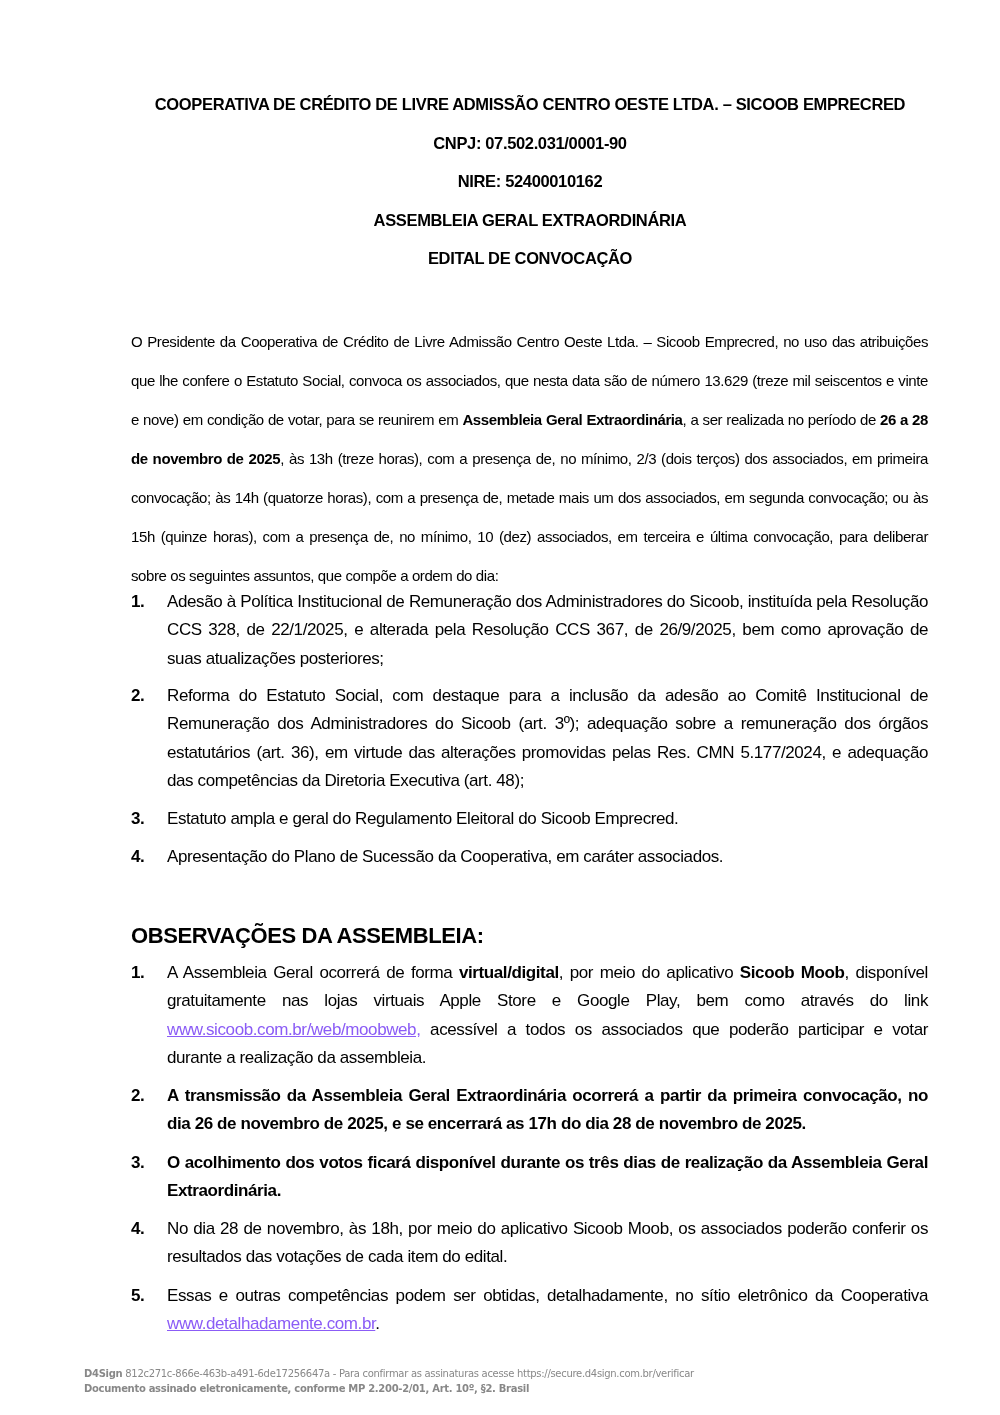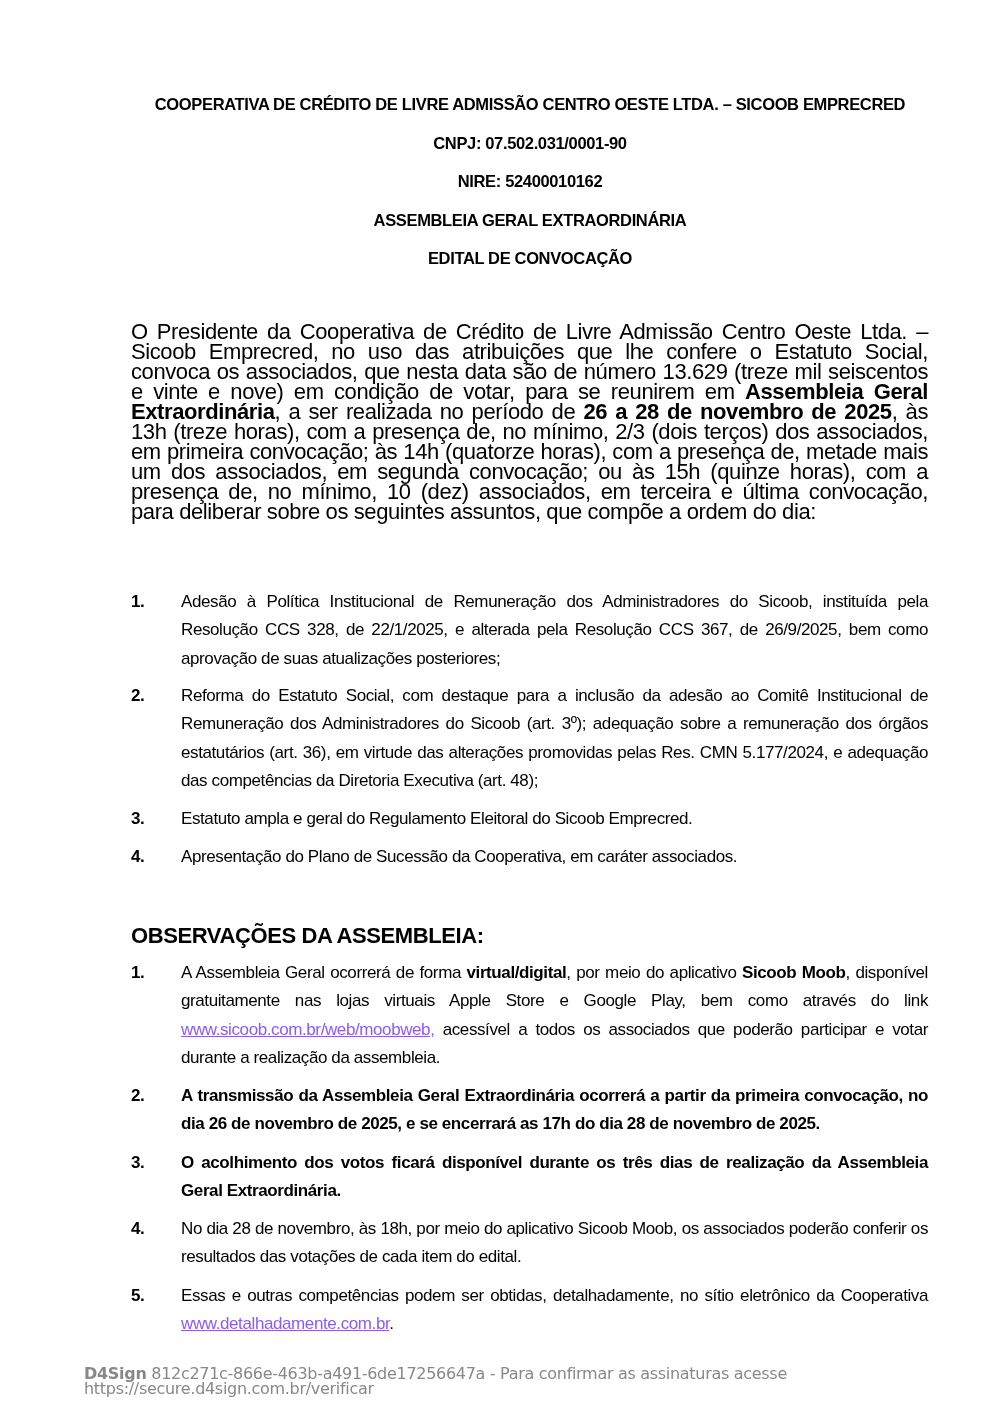--- a/index.html
+++ b/index.html
@@ -7,44 +7,44 @@
       width: 1000px; height: 1415px; position: relative; overflow: hidden;
       font-family: "Liberation Sans", sans-serif; color: #000;
     }
     .page { position: absolute; left: 0; top: 0; width: 1000px; height: 1331px; }
     .hdr {
       position: absolute; left: 0; width: 1060px; text-align: center;
       font-weight: bold; font-size: 16.5px; letter-spacing: -0.35px;
     }
     .body-text {
       position: absolute; left: 131px; width: 797px;
-      font-size: 22px; line-height: 20px; text-align: justify;
+      font-size: 15px; line-height: 39px; text-align: justify;
       letter-spacing: -0.4px;
     }
     .item {
       position: absolute; left: 131px; width: 797px;
       font-size: 17px; line-height: 28.3px; letter-spacing: -0.4px;
     }
     .item .num {
       position: absolute; left: 0; top: 0; font-weight: bold; width: 30px;
     }
     .item .txt {
-      margin-left: 50px; text-align: justify; display: block;
+      margin-left: 36px; text-align: justify; display: block;
     }
     .b { font-weight: bold; }
     .bold-all .txt { font-weight: bold; }
     a.link { color: #8b5cf6; text-decoration: underline; }
     .section-title {
       position: absolute; left: 131px; top: 923px;
       font-weight: bold; font-size: 22px; letter-spacing: -0.4px;
     }
     .footer {
       position: absolute; left: 84px; top: 1366px;
       font-family: "DejaVu Sans", sans-serif;
-      font-size: 16px; color: #888888; line-height: 15px; letter-spacing: -0.3px;
+      font-size: 10px; color: #888888; line-height: 15px; letter-spacing: -0.3px;
     }
     .footer .fb { font-weight: bold; }
   </style>
 </head>
 <body>
 
 <div class="page">
 
   <div class="hdr" style="top:95px;">COOPERATIVA DE CRÉDITO DE LIVRE ADMISSÃO CENTRO OESTE LTDA. – SICOOB EMPRECRED</div>
   <div class="hdr" style="top:134px;">CNPJ: 07.502.031/0001-90</div>
@@ -95,15 +95,16 @@
     <span class="txt">No dia 28 de novembro, às 18h, por meio do aplicativo Sicoob Moob, os associados poderão conferir os resultados das votações de cada item do edital.</span>
   </div>
 
   <div class="item" style="top:1282px;">
     <span class="num">5.</span>
     <span class="txt"><span>Essas e outras competências podem ser obtidas, detalhadamente, no sítio eletrônico da Cooperativa </span><a class="link">www.detalhadamente.com.br</a><span>.</span></span>
   </div>
 
   <div class="footer">
     <div><span class="fb">D4Sign</span><span> 812c271c-866e-463b-a491-6de17256647a - Para confirmar as assinaturas acesse https://secure.d4sign.com.br/verificar</span></div>
+    <div class="fb">Documento assinado eletronicamente, conforme MP 2.200-2/01, Art. 10º, §2. Brasil</div>
   </div>
 
 </div>
 
 </body></html>

